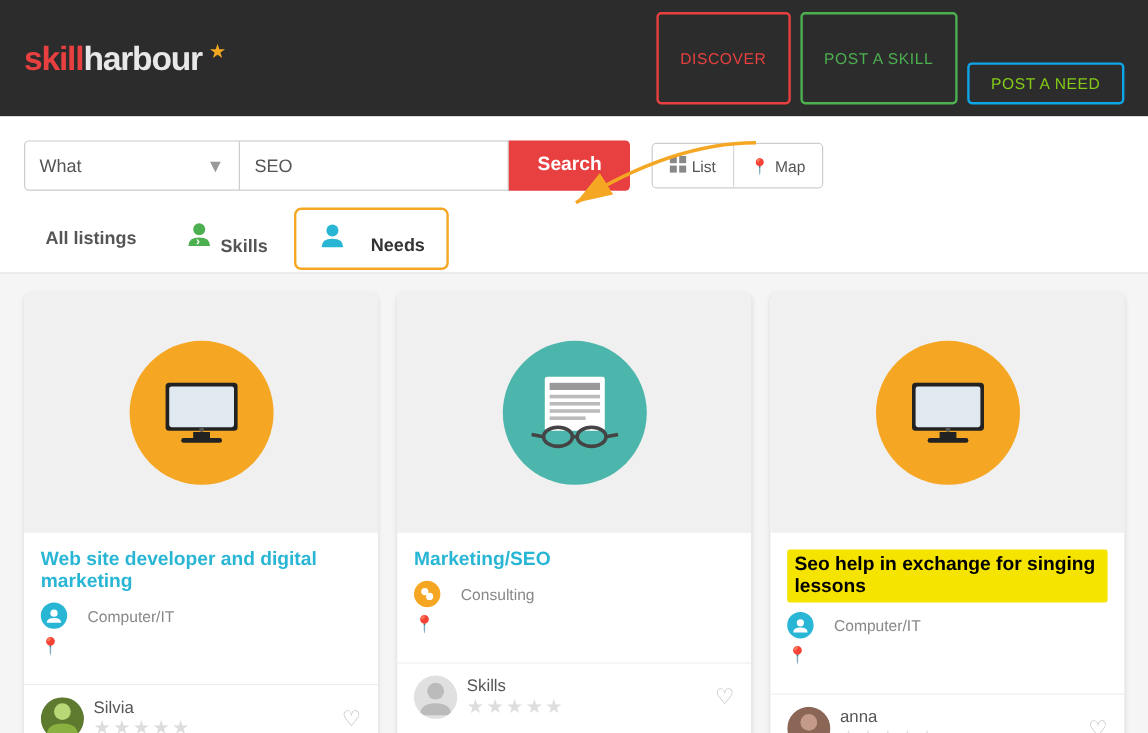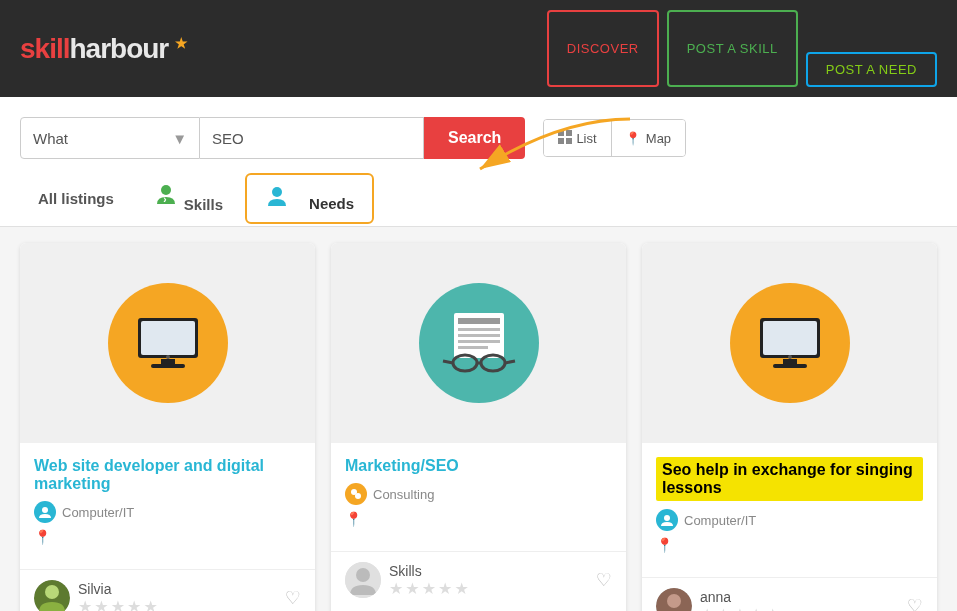--- a/index.html
+++ b/index.html
@@ -173,21 +173,21 @@
     }
     .card-title.highlighted {
       background: #f5e300;
       color: #000;
       padding: 4px 6px;
       border-radius: 2px;
     }
     .card-category {
       display: flex;
       align-items: center;
-      gap: 6px;
+      gap: 17px;
       font-size: 13px;
       color: #888;
       margin-bottom: 6px;
     }
     .card-location {
       font-size: 13px;
       color: #aaa;
       margin-bottom: 10px;
       display: flex;
       align-items: center;

